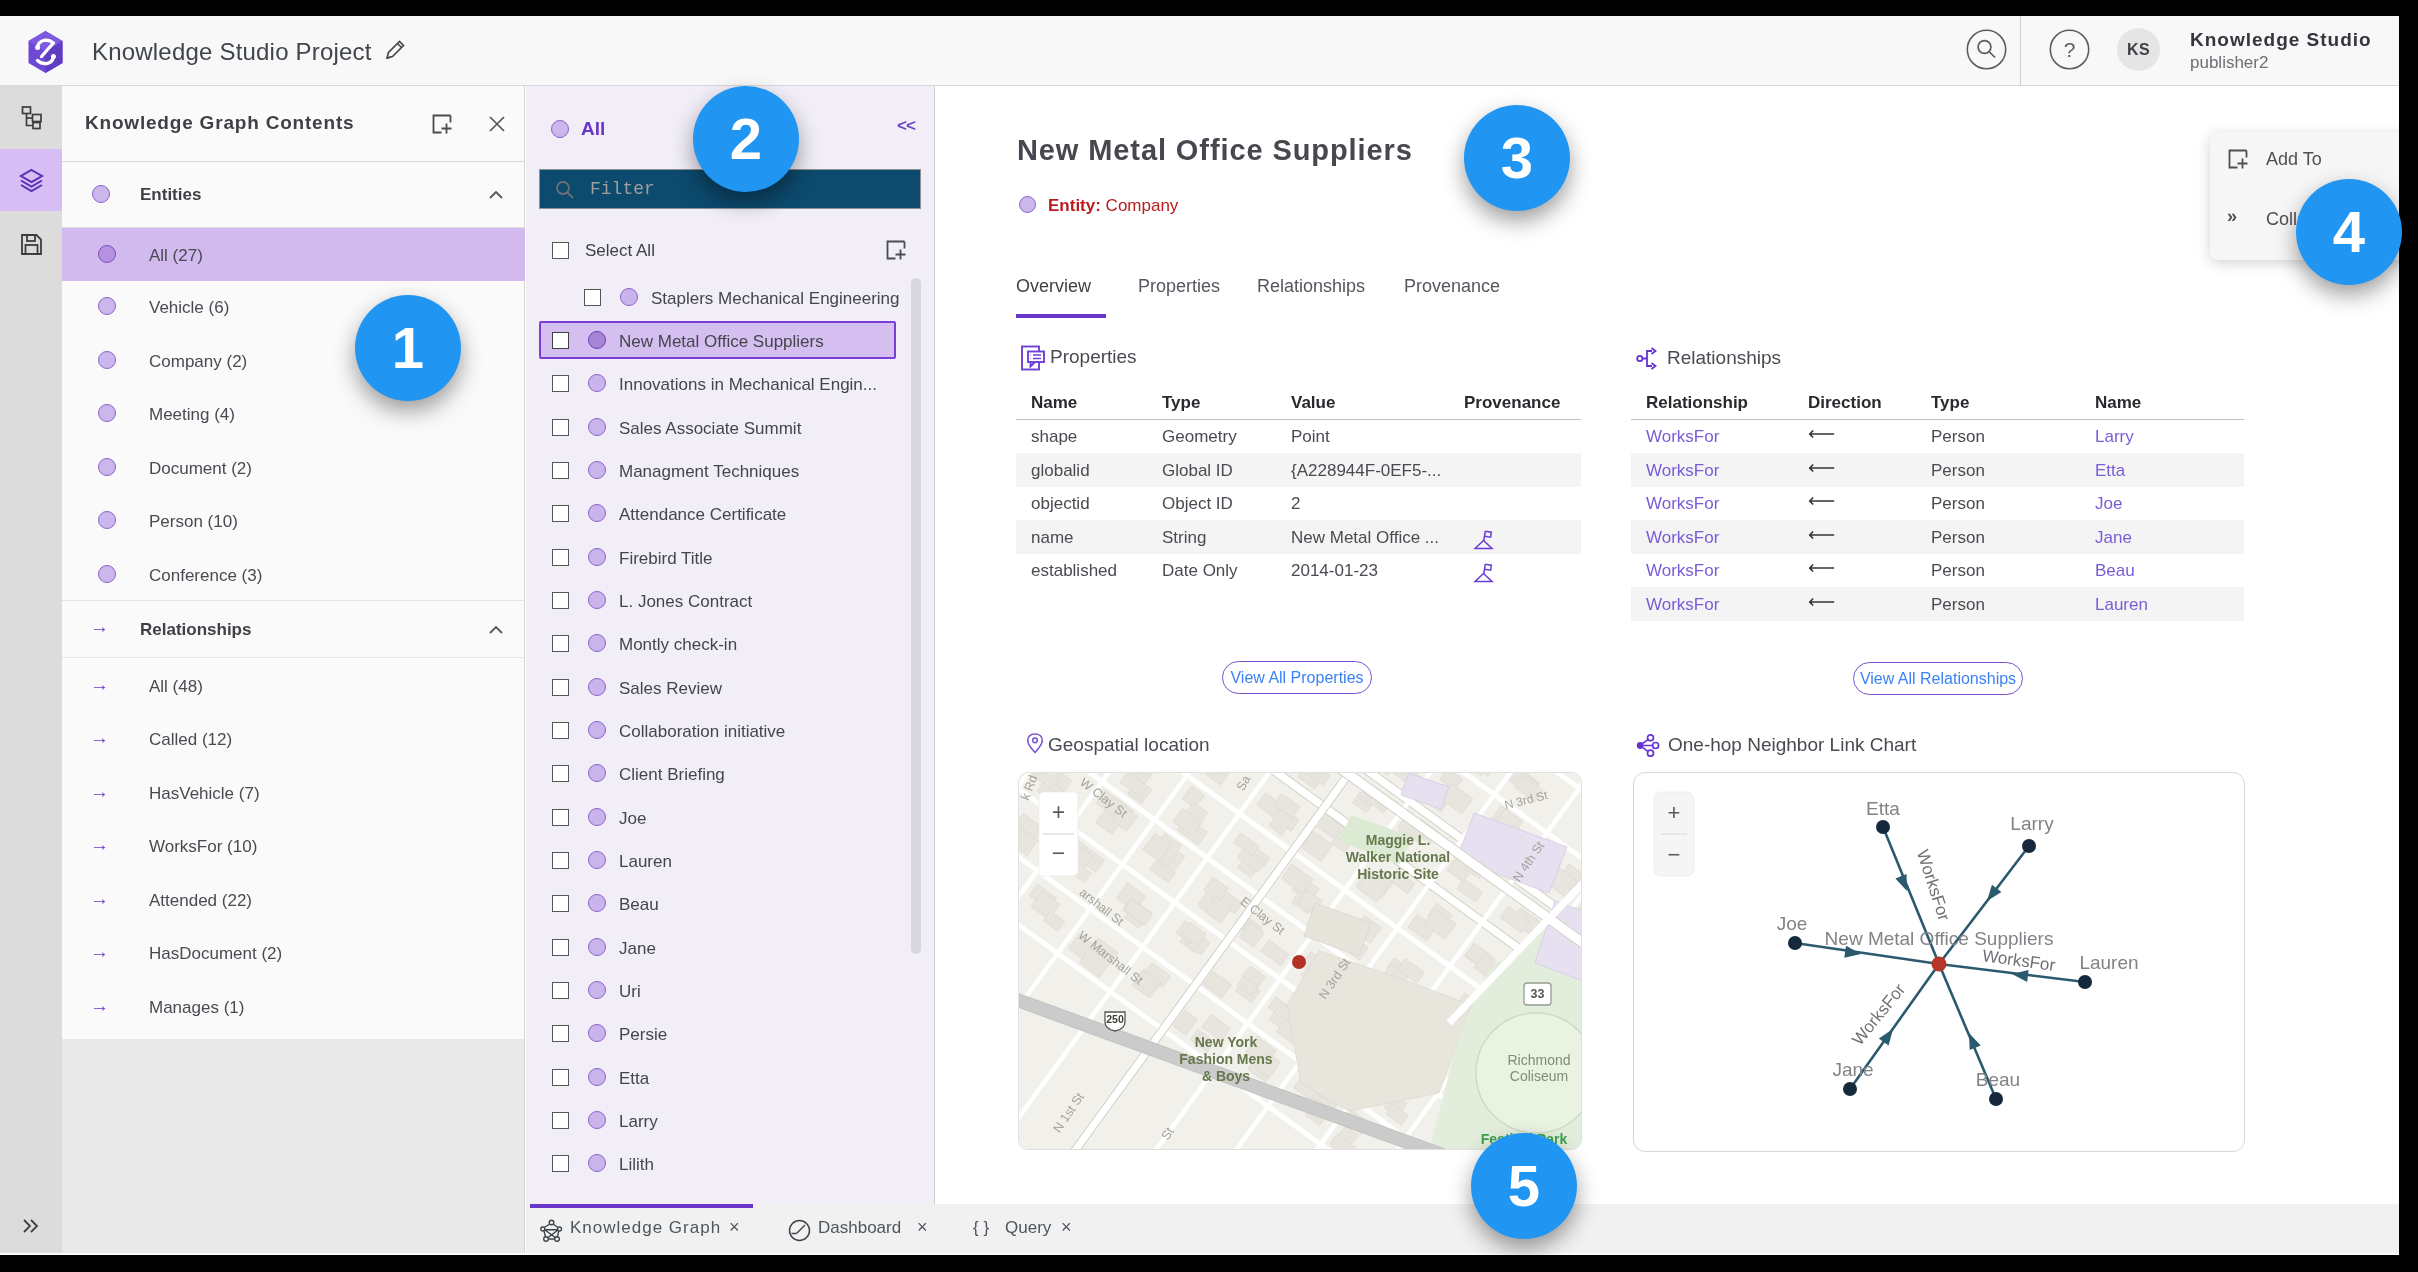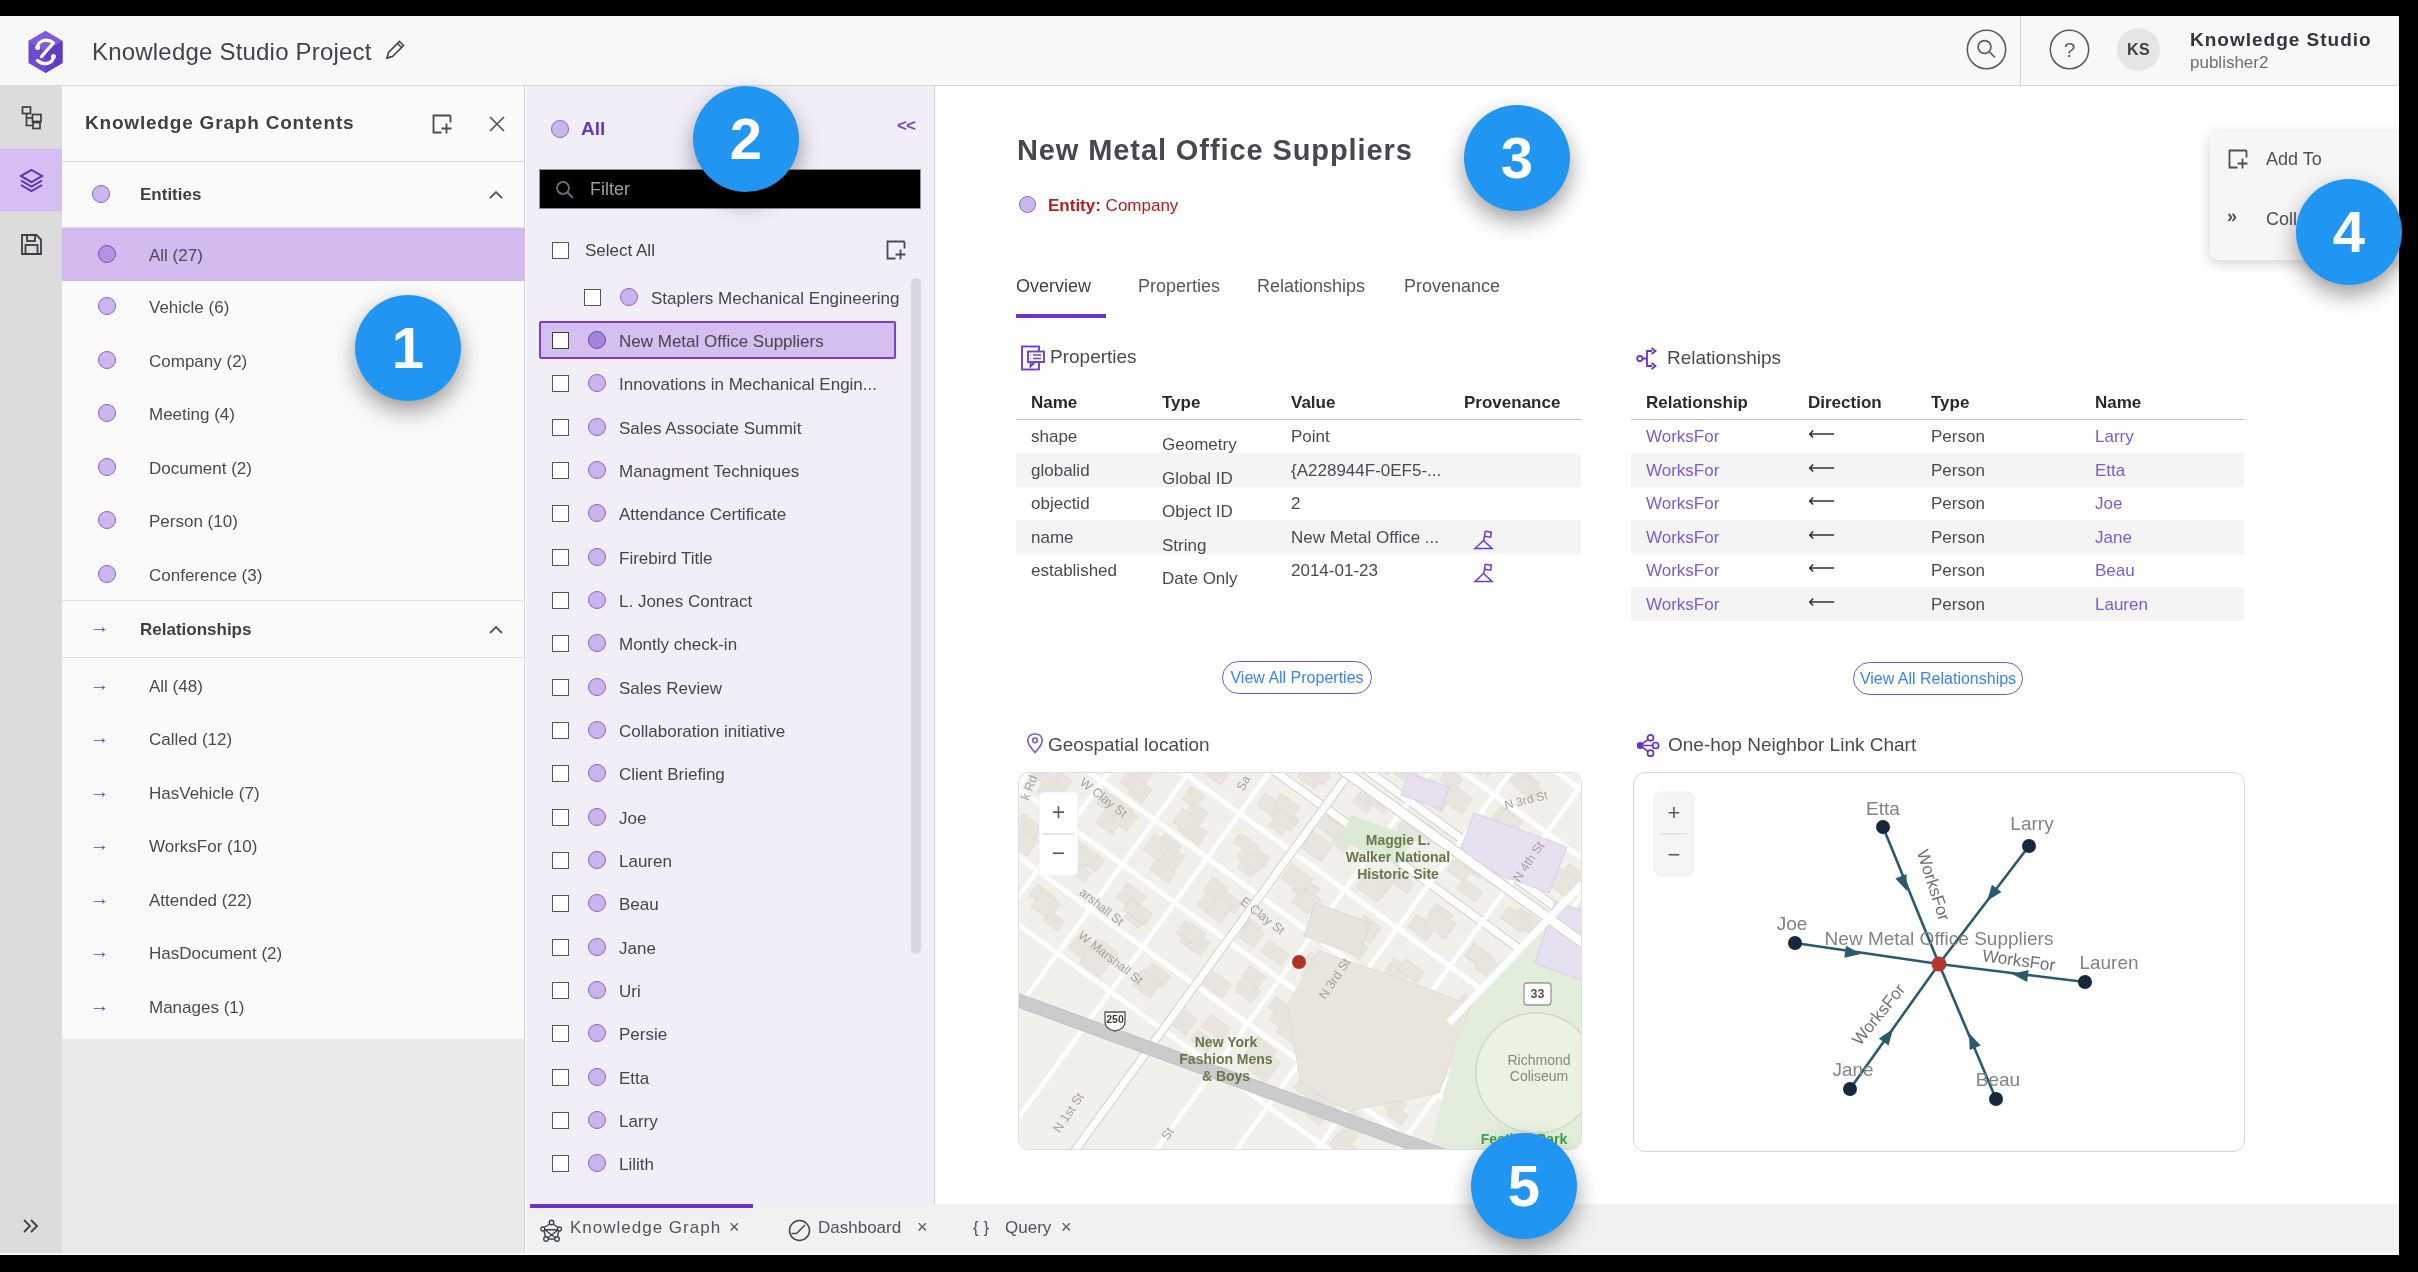--- a/index.html
+++ b/index.html
@@ -182,21 +182,21 @@
       <div class="row1" style="top:894px;">
           <span class="arrw">→</span>
           <span class="lbl">Manages (1)</span>
         </div>
     </div>
   </div>
   <div id="p2">
     <span class="circ" style="left:25px; top:34px; width:18px; height:18px;"></span>
     <div class="abs" style="left:55px; top:32px; font-size:19px; font-weight:bold; color:#6a35c9;">All</div>
     <div class="abs" style="left:371px; top:30px; font-size:17px; font-weight:bold; color:#6b46c8; letter-spacing:-1px;">&lt;&lt;</div>
-    <div class="abs" style="left:13px; top:83px; width:382px; height:40px; background:#000000; border:1px solid #919191;">
+    <div class="abs" style="left:13px; top:83px; width:382px; height:40px; background:#0c4a6e; border:1px solid #919191;font-family:Liberation Mono, monospace;">
       <svg class="abs" style="left:15px; top:10px;" width="20" height="20" viewBox="0 0 20 20" fill="none" stroke="#6e6e74" stroke-width="1.8">
         <circle cx="8" cy="8" r="6"></circle>
           <path d="M12.5 12.5 L18 18"></path>
       </svg>
       <span class="abs" style="left:50px; top:9px; font-size:18px; color:#9e9e9e;">Filter</span>
     </div>
     <div class="abs" style="left:26px; top:156px; width:17px; height:17px; border:1.5px solid #55555c; background:#fff;"></div>
     <div class="abs" style="left:59px; top:155px; font-size:17px; color:#3f3f46;">Select All</div>
     <svg class="abs" style="left:358px; top:152px;" width="24" height="24" viewBox="0 0 24 24" fill="none" stroke="#4a4a50" stroke-width="1.8">
       <path d="M20.5 3.5 L3.5 3.5 L3.5 20.5 L11.5 20.5"></path>
@@ -330,21 +330,21 @@
     </svg>
     <div class="abs" style="left:114px; top:260px; font-size:19px; color:#4a4a52;">Properties</div>
     <div class="abs" style="left:80px; top:367px; width:565px; height:34px; background:#f4f4f4;"></div>
     <div class="abs" style="left:80px; top:434px; width:565px; height:34px; background:#f4f4f4;"></div>
     <div class="abs" style="left:95px; top:307px; font-size:17px; font-weight:bold; color:#29292e;">Name</div>
     <div class="abs" style="left:226px; top:307px; font-size:17px; font-weight:bold; color:#29292e;">Type</div>
     <div class="abs" style="left:355px; top:307px; font-size:17px; font-weight:bold; color:#29292e;">Value</div>
     <div class="abs" style="left:528px; top:307px; font-size:17px; font-weight:bold; color:#29292e;">Provenance</div>
     <div class="abs" style="left:80px; top:333px; width:565px; height:1px; background:#bfbfbf;"></div>
     <div class="abs" style="left:95px; top:334px; font-size:17px; color:#4a4a52; line-height:33.5px;">shape<br>globalid<br>objectid<br>name<br>established</div>
-    <div class="abs" style="left:226px; top:334px; font-size:17px; color:#4a4a52; line-height:33.5px;margin-top:8px;">Geometry<br>Global ID<br>Object ID<br>String<br>Date Only</div>
+    <div class="abs" style="left:226px; top:334px; font-size:17px; color:#4a4a52; line-height:33.5px;">Geometry<br>Global ID<br>Object ID<br>String<br>Date Only</div>
     <div class="abs" style="left:355px; top:334px; font-size:17px; color:#4a4a52; line-height:33.5px;">Point<br>{A228944F-0EF5-...<br>2<br>New Metal Office ...<br>2014-01-23</div>
     <svg class="abs" style="left:537px; top:442px;" width="21" height="22" viewBox="0 0 21 22" fill="none" stroke="#6a3bd6" stroke-width="1.5">
       <path d="M2 20.5 L10.5 12.5 L19 20.5 Z"></path>
         <path d="M10.7 13 L12.3 3.2"></path>
         <path d="M12.3 3.2 L18.3 4.2 L17.6 9.2 L11.6 8.2"></path>
     </svg>
     <svg class="abs" style="left:537px; top:475px;" width="21" height="22" viewBox="0 0 21 22" fill="none" stroke="#6a3bd6" stroke-width="1.5">
       <path d="M2 20.5 L10.5 12.5 L19 20.5 Z"></path>
         <path d="M10.7 13 L12.3 3.2"></path>
         <path d="M12.3 3.2 L18.3 4.2 L17.6 9.2 L11.6 8.2"></path>

